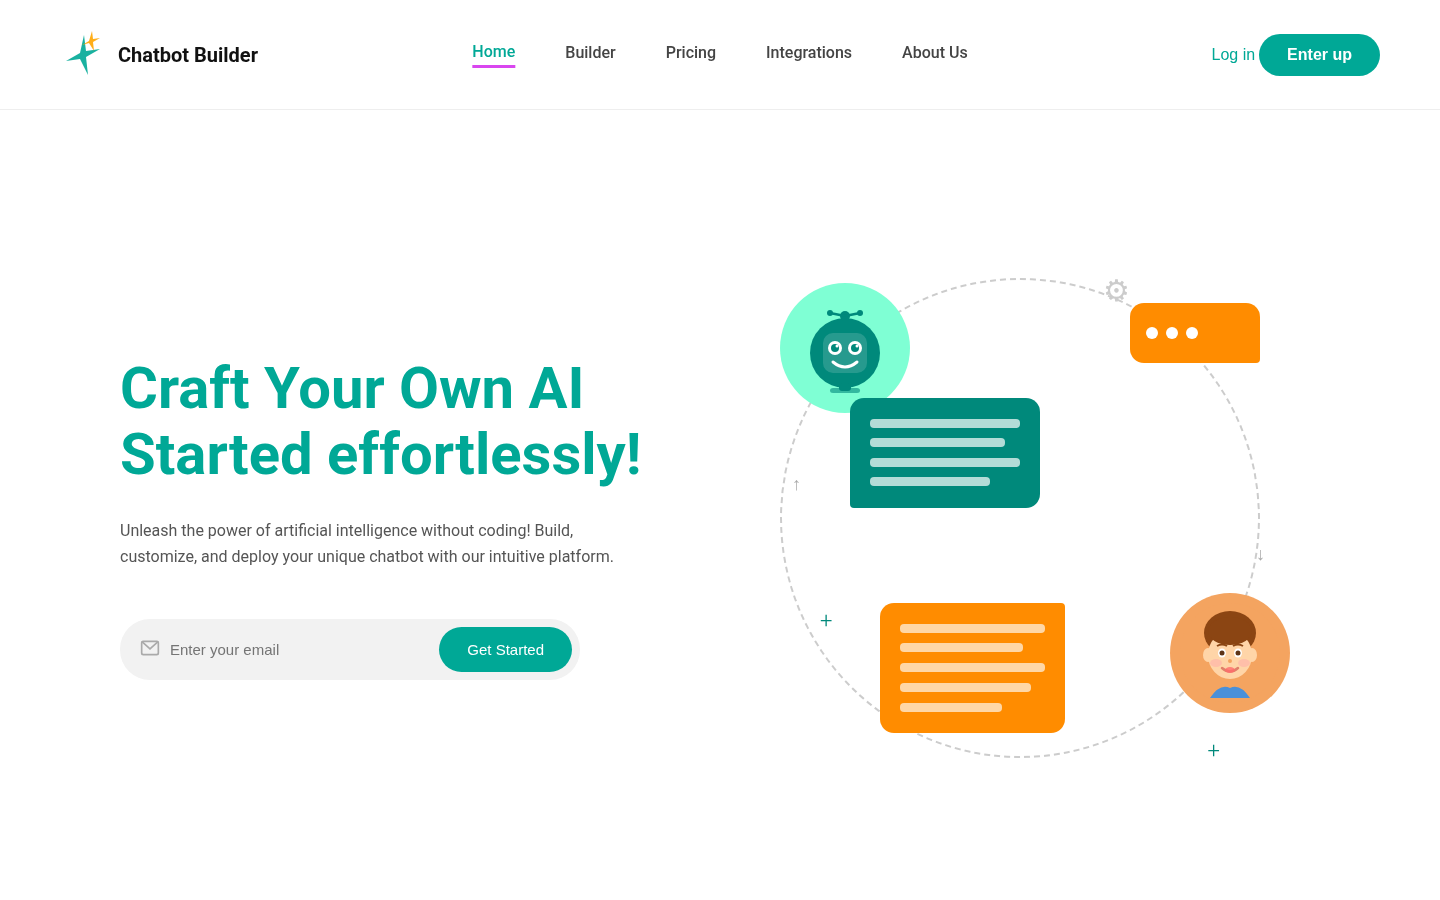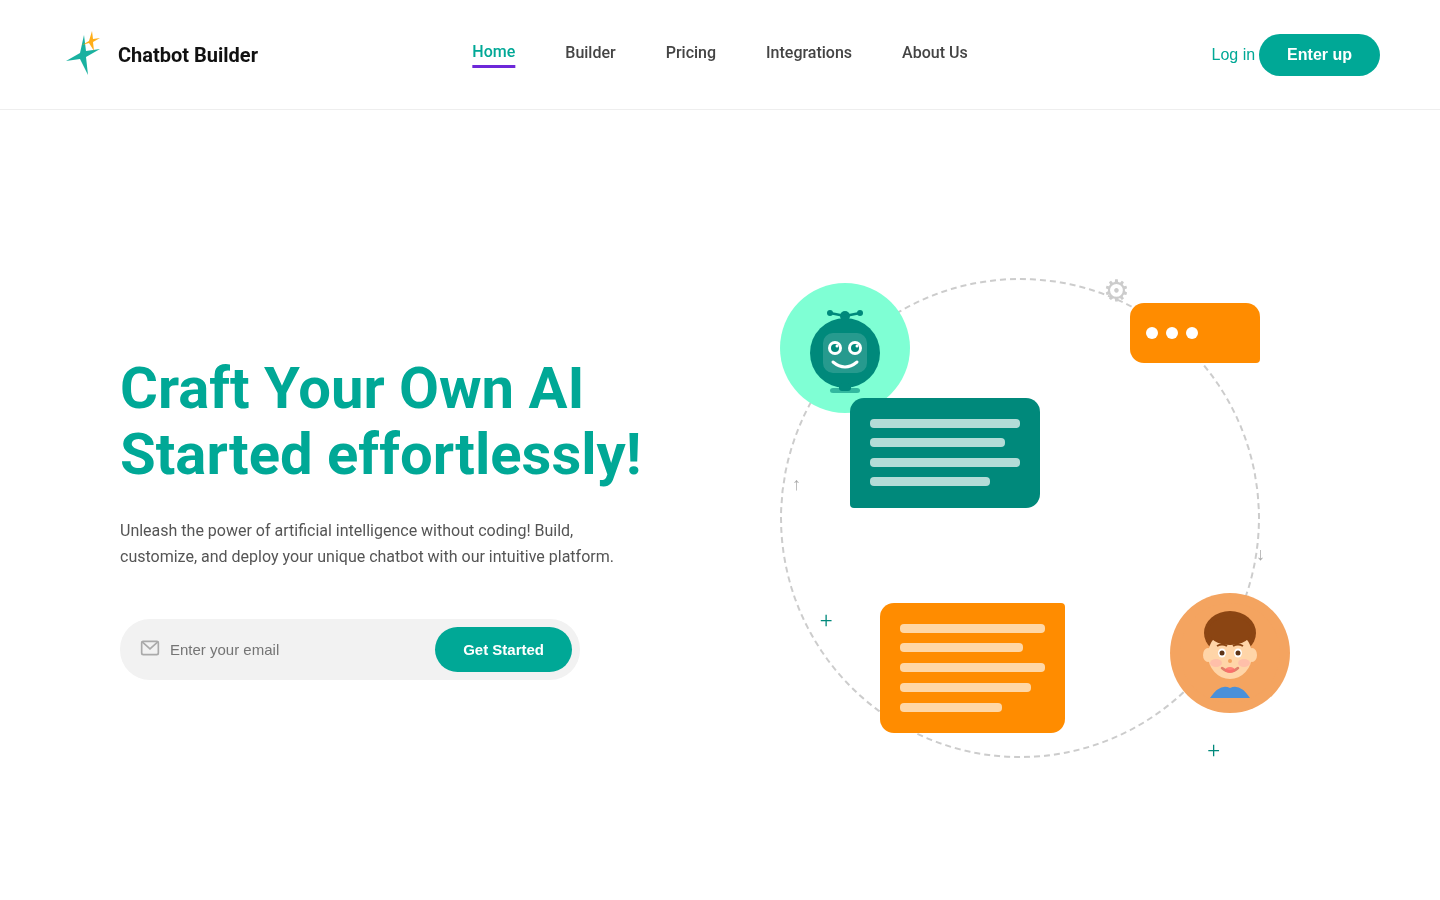--- a/index.html
+++ b/index.html
@@ -8,34 +8,34 @@
     
     nav {
       display: flex; align-items: center; justify-content: space-between;
       padding: 0 60px; height: 110px; border-bottom: 1px solid #eee;
       position: relative;
     }
     .nav-logo { display: flex; align-items: center; gap: 10px; }
     .nav-logo-text { font-size: 20px; font-weight: 700; color: #111; }
     .nav-links { display: flex; align-items: center; gap: 50px; position: absolute; left: 50%; transform: translateX(-50%); }
     .nav-link { text-decoration: none; color: #444; font-size: 16px; font-weight: 500; padding-bottom: 4px; }
-    .nav-link.active { color: #00A896; border-bottom: 3px solid #6d28d9; }
+    .nav-link.active { color: #00A896; border-bottom: 3px solid #d946ef; }
     .nav-actions { display: flex; align-items: center; gap: 4px; }
     .btn-login { background: none; border: none; color: #00A896; font-size: 16px; font-weight: 500; cursor: pointer; }
     .btn-signup { background: #00A896; color: #fff; border: none; border-radius: 25px; padding: 12px 28px; font-size: 16px; font-weight: 600; cursor: pointer; }
 
     
     .hero { display: flex; align-items: center; justify-content: space-between; padding: 60px 120px 60px 120px; min-height: 815px; }
     .hero-left { max-width: 600px; }
     .hero-title { font-size: 58px; font-weight: 700; color: #00A896; line-height: 1.15; margin-bottom: 30px; }
     .hero-subtitle { font-size: 16px; color: #555; line-height: 1.6; margin-bottom: 50px; max-width: 520px; }
     .email-form { display: flex; align-items: center; background: #f2f2f2; border-radius: 30px; padding: 8px 8px 8px 20px; max-width: 460px; }
     .email-icon { color: #aaa; font-size: 18px; margin-right: 10px; }
     .email-input { border: none; background: transparent; font-size: 15px; color: #888; outline: none; flex: 1; padding: 6px 0; }
-    .btn-get-started { background: #00A896; color: #fff; border: none; border-radius: 25px; padding: 14px 28px; font-size: 15px; font-weight: 700; cursor: pointer; white-space: nowrap; }
+    .btn-get-started { background: #00A896; color: #fff; border: none; border-radius: 25px; padding: 14px 28px; font-size: 15px; font-weight: 400; cursor: pointer; white-space: nowrap; }
 
     
     .hero-right { flex-shrink: 0; width: 600px; height: 550px; position: relative; }
 
     
     .dashed-circle {
       position: absolute; top: 50%; left: 50%; transform: translate(-50%, -50%);
       width: 480px; height: 480px; border: 2px dashed #ccc; border-radius: 50%;
     }
 

